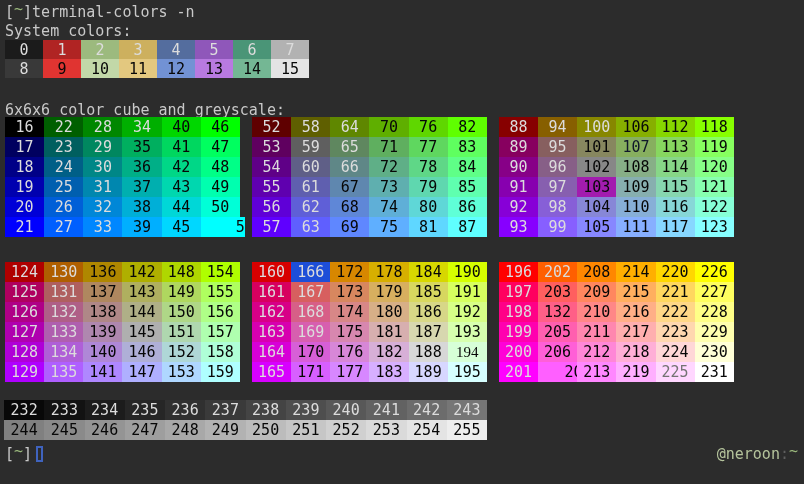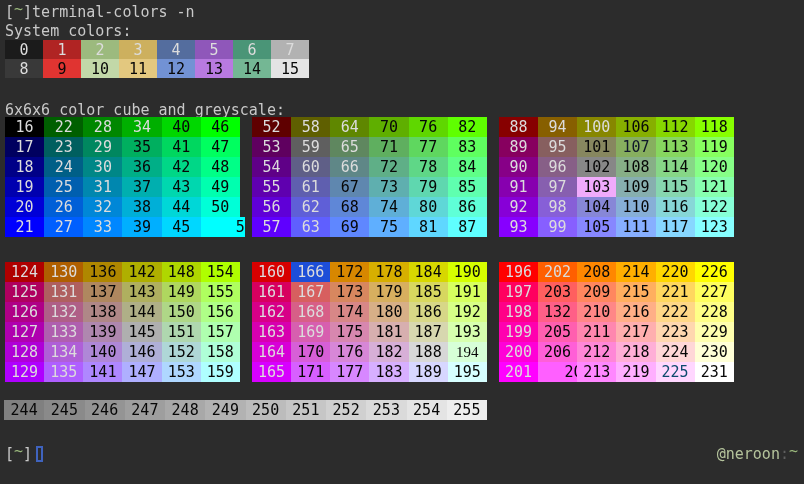--- a/index.html
+++ b/index.html
@@ -156,21 +156,21 @@
         <span class="cell cubecell" style="background: rgb(135, 215, 95); color: rgb(7, 7, 7);">113</span>
         <span class="cell cubecell" style="background: rgb(135, 255, 95); color: rgb(7, 7, 7);">119</span>
         <span class="cell cubecell" style="background: rgb(135, 0, 135); color: rgb(220, 220, 220);">90</span>
         <span class="cell cubecell" style="background: rgb(135, 95, 135); color: rgb(220, 220, 220);">96</span>
         <span class="cell cubecell" style="background: rgb(135, 135, 135); color: rgb(7, 7, 7);">102</span>
         <span class="cell cubecell" style="background: rgb(135, 175, 135); color: rgb(7, 7, 7);">108</span>
         <span class="cell cubecell" style="background: rgb(135, 215, 135); color: rgb(7, 7, 7);">114</span>
         <span class="cell cubecell" style="background: rgb(135, 255, 135); color: rgb(7, 7, 7);">120</span>
         <span class="cell cubecell" style="background: rgb(135, 0, 175); color: rgb(220, 220, 220);">91</span>
         <span class="cell cubecell" style="background: rgb(135, 95, 175); color: rgb(220, 220, 220);">97</span>
-        <span class="cell cubecell" style="background: #f0abfc; color: rgb(7, 7, 7);">103</span>
+        <span class="cell cubecell" style="background: #a21caf; color: rgb(7, 7, 7);">103</span>
         <span class="cell cubecell" style="background: rgb(135, 175, 175); color: rgb(7, 7, 7);">109</span>
         <span class="cell cubecell" style="background: rgb(135, 215, 175); color: rgb(7, 7, 7);">115</span>
         <span class="cell cubecell" style="background: rgb(135, 255, 175); color: rgb(7, 7, 7);">121</span>
         <span class="cell cubecell" style="background: rgb(135, 0, 215); color: rgb(220, 220, 220);">92</span>
         <span class="cell cubecell" style="background: rgb(135, 95, 215); color: rgb(220, 220, 220);">98</span>
         <span class="cell cubecell" style="background: rgb(135, 135, 215); color: rgb(7, 7, 7);">104</span>
         <span class="cell cubecell" style="background: rgb(135, 175, 215); color: rgb(7, 7, 7);">110</span>
         <span class="cell cubecell" style="background: rgb(135, 215, 215); color: rgb(7, 7, 7);">116</span>
         <span class="cell cubecell" style="background: rgb(135, 255, 215); color: rgb(7, 7, 7);">122</span>
         <span class="cell cubecell" style="background: rgb(135, 0, 255); color: rgb(220, 220, 220);">93</span>
@@ -286,26 +286,40 @@
         <span class="cell cubecell" style="background: rgb(255, 0, 215); color: rgb(220, 220, 220);">200</span>
         <span class="cell cubecell" style="background: rgb(255, 95, 215); color: rgb(7, 7, 7);">206</span>
         <span class="cell cubecell" style="background: rgb(255, 135, 215); color: rgb(7, 7, 7);">212</span>
         <span class="cell cubecell" style="background: rgb(255, 175, 215); color: rgb(7, 7, 7);">218</span>
         <span class="cell cubecell" style="background: rgb(255, 215, 215); color: rgb(7, 7, 7);">224</span>
         <span class="cell cubecell" style="background: rgb(255, 255, 215); color: rgb(7, 7, 7);">230</span>
         <span class="cell cubecell" style="background: rgb(255, 0, 255); color: rgb(220, 220, 220);">201</span>
         <span class="cell cubecell" style="background: rgb(255, 95, 255); color: rgb(7, 7, 7); padding-left: 40px;">207</span>
         <span class="cell cubecell" style="background: rgb(255, 135, 255); color: rgb(7, 7, 7);">213</span>
         <span class="cell cubecell" style="background: rgb(255, 175, 255); color: rgb(7, 7, 7);">219</span>
-        <span class="cell cubecell" style="background: rgb(255, 215, 255); color: #0c4a6e; text-align: right;">225</span>
+        <span class="cell cubecell" style="background: rgb(255, 215, 255); color: #737373; text-align: right;">225</span>
         <span class="cell cubecell" style="background: rgb(255, 255, 255); color: rgb(7, 7, 7);">231</span>
       </div>
     </div>
 
   <div class="abs" id="greyscale">
+      <div class="row">
+        <span class="cell greycell" style="background: rgb(8, 8, 8); color: rgb(220, 220, 220);">232</span>
+        <span class="cell greycell" style="background: rgb(18, 18, 18); color: rgb(220, 220, 220);">233</span>
+        <span class="cell greycell" style="background: rgb(28, 28, 28); color: rgb(220, 220, 220);">234</span>
+        <span class="cell greycell" style="background: rgb(38, 38, 38); color: rgb(220, 220, 220);">235</span>
+        <span class="cell greycell" style="background: rgb(48, 48, 48); color: rgb(220, 220, 220);">236</span>
+        <span class="cell greycell" style="background: rgb(58, 58, 58); color: rgb(220, 220, 220);">237</span>
+        <span class="cell greycell" style="background: rgb(68, 68, 68); color: rgb(220, 220, 220);">238</span>
+        <span class="cell greycell" style="background: rgb(78, 78, 78); color: rgb(220, 220, 220);">239</span>
+        <span class="cell greycell" style="background: rgb(88, 88, 88); color: rgb(220, 220, 220);">240</span>
+        <span class="cell greycell" style="background: rgb(98, 98, 98); color: rgb(220, 220, 220);">241</span>
+        <span class="cell greycell" style="background: rgb(108, 108, 108); color: rgb(220, 220, 220);">242</span>
+        <span class="cell greycell" style="background: rgb(118, 118, 118); color: rgb(220, 220, 220);">243</span>
+      </div>
       <div class="row">
         <span class="cell greycell" style="background: rgb(128, 128, 128); color: rgb(7, 7, 7);">244</span>
         <span class="cell greycell" style="background: rgb(138, 138, 138); color: rgb(7, 7, 7);">245</span>
         <span class="cell greycell" style="background: rgb(148, 148, 148); color: rgb(7, 7, 7);">246</span>
         <span class="cell greycell" style="background: rgb(158, 158, 158); color: rgb(7, 7, 7);">247</span>
         <span class="cell greycell" style="background: rgb(168, 168, 168); color: rgb(7, 7, 7);">248</span>
         <span class="cell greycell" style="background: rgb(178, 178, 178); color: rgb(7, 7, 7);">249</span>
         <span class="cell greycell" style="background: rgb(188, 188, 188); color: rgb(7, 7, 7);">250</span>
         <span class="cell greycell" style="background: rgb(198, 198, 198); color: rgb(7, 7, 7);">251</span>
         <span class="cell greycell" style="background: rgb(208, 208, 208); color: rgb(7, 7, 7);">252</span>

